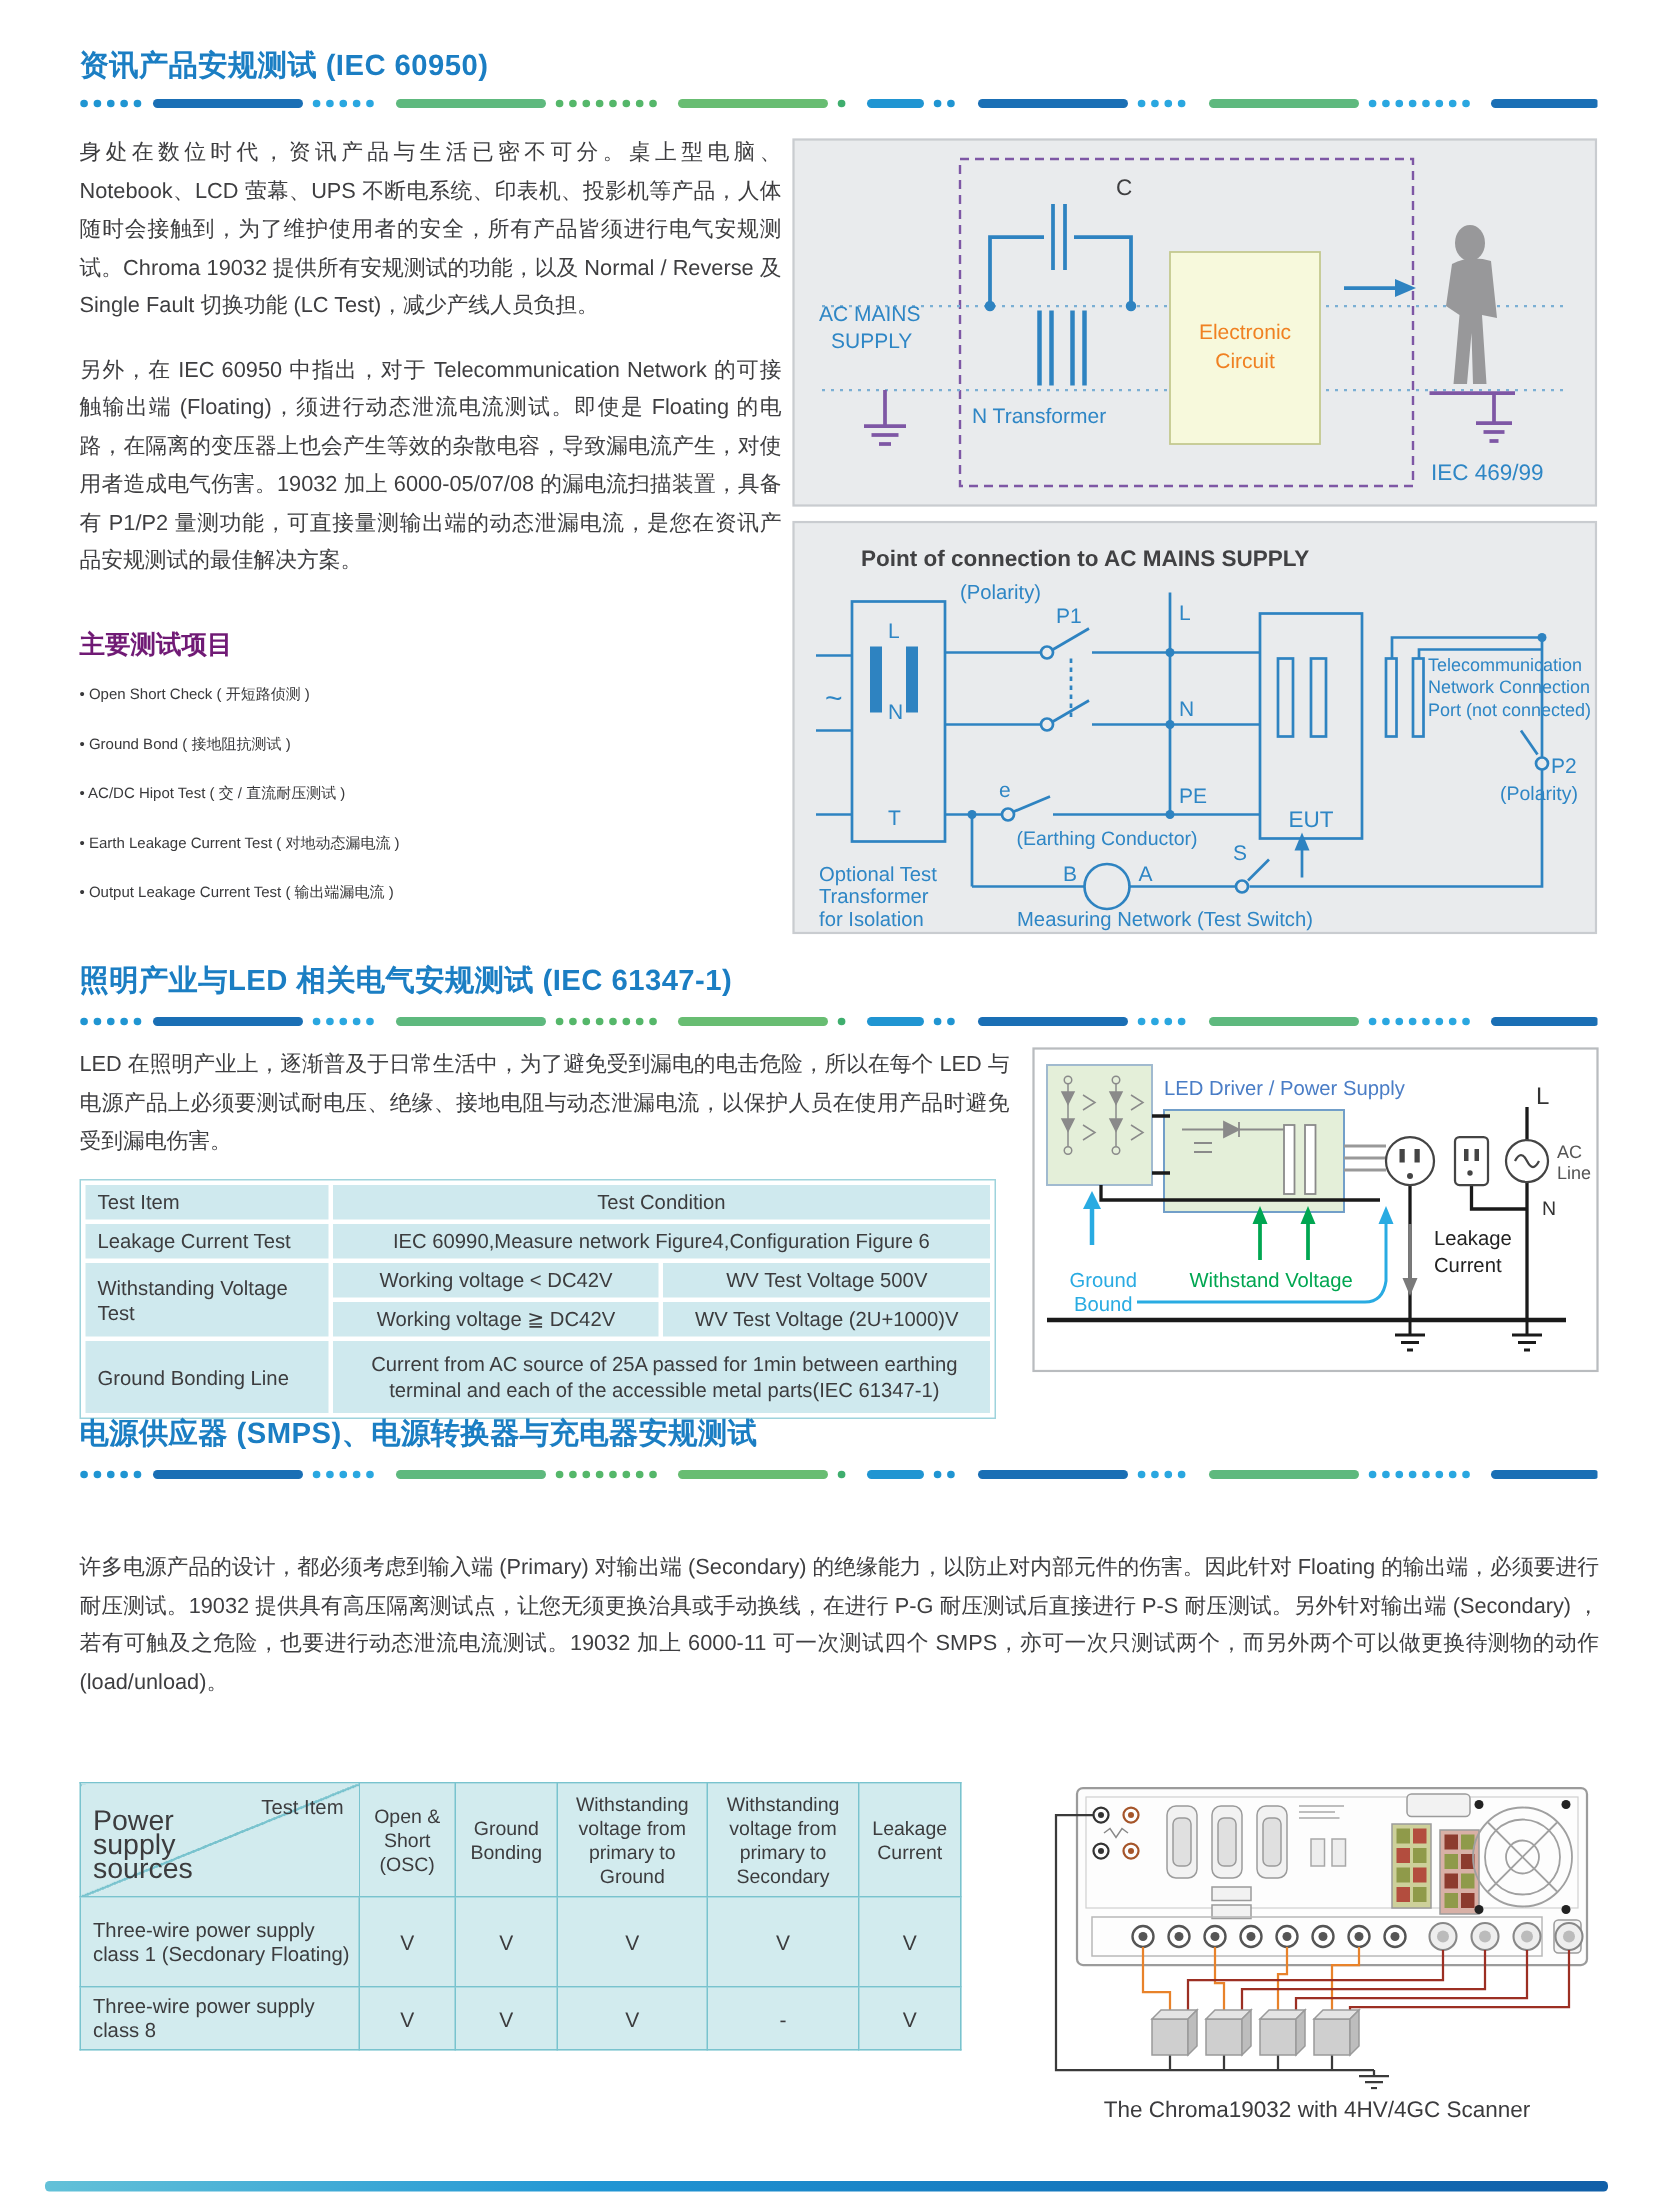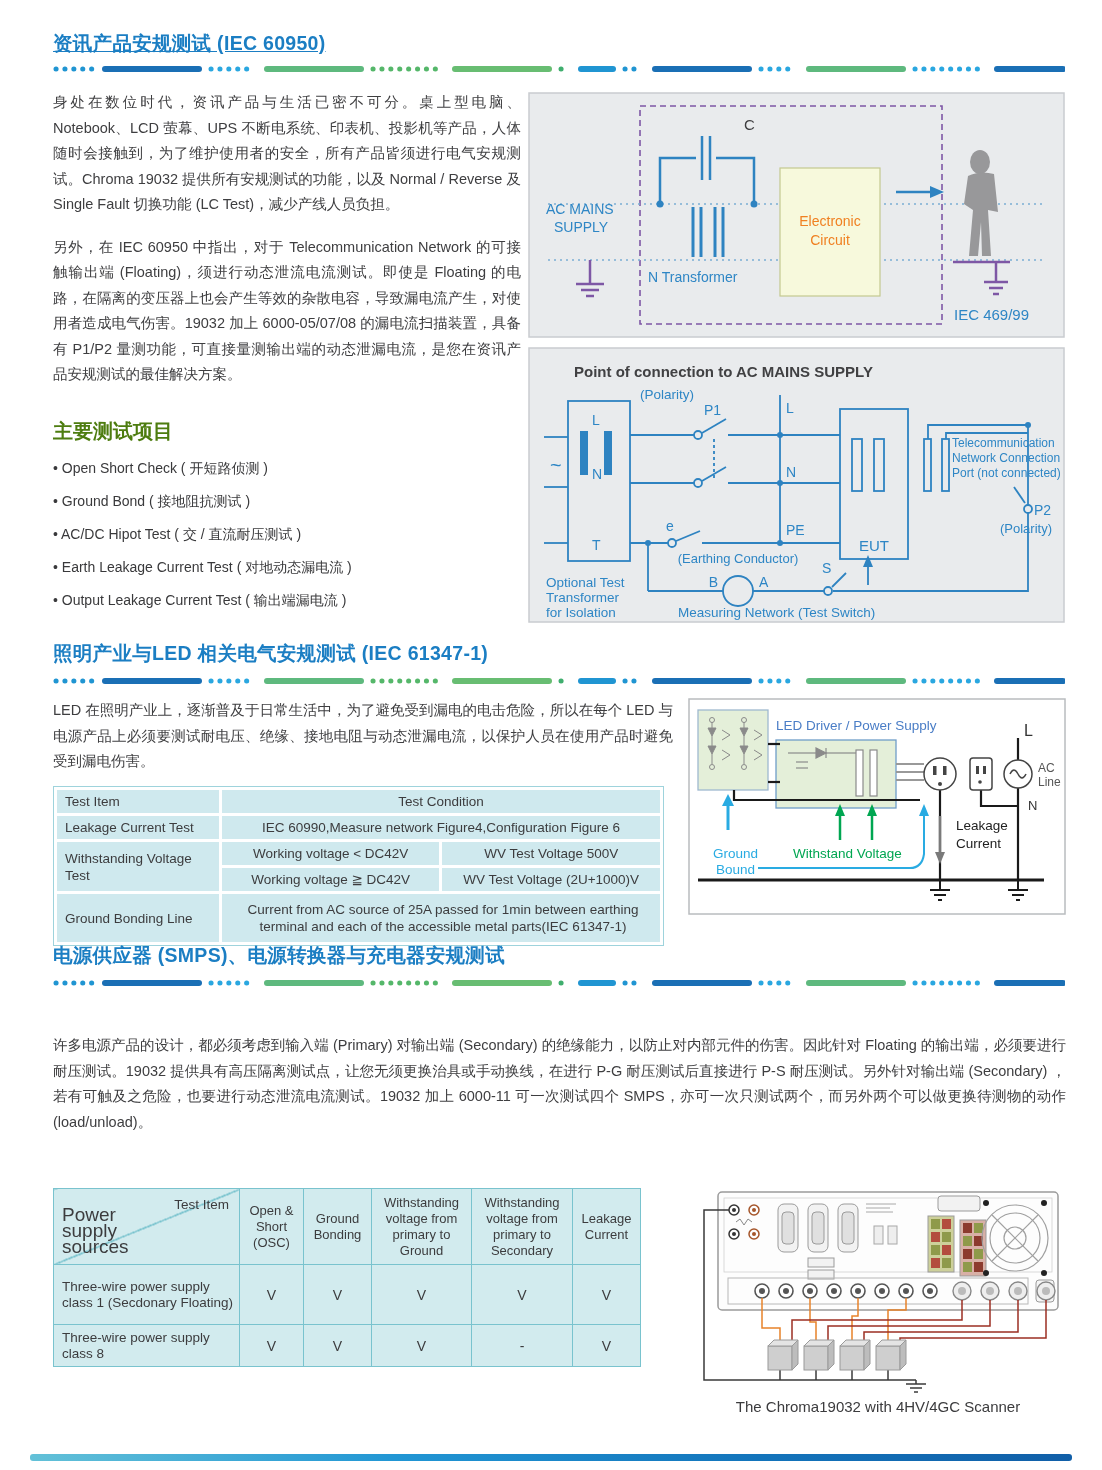--- a/index.html
+++ b/index.html
@@ -5,23 +5,23 @@
   html,body{margin:0;padding:0;background:#fff;}
   .page{position:relative;width:1102px;height:1470px;background:#fff;overflow:hidden;
         font-family:"Liberation Sans",sans-serif;color:#3e3e40;}
   .sec-title{position:absolute;left:53px;font-size:19.5px;font-weight:bold;color:#1b7ec3;letter-spacing:.3px;}
   .divider{position:absolute;left:53px;width:1012px;height:10px;}
   .divider line{stroke-linecap:round;}
   .divider .dot{stroke-width:5;stroke-dasharray:0.1 8.8;}
   .divider .dash{stroke-width:6;}
   .body-col{position:absolute;left:53px;top:90px;width:468px;}
   .para{font-size:14.5px;line-height:25.5px;text-align:justify;margin:0 0 17px 0;}
-  .list-title{font-size:20px;font-weight:bold;color:#4d7c0f;margin:30px 0 12px 0;}
+  .list-title{font-size:17px;font-weight:bold;color:#701a75;margin:30px 0 12px 0;}
   .blist{list-style:none;margin:0;padding:0;}
-  .blist li{font-size:14px;color:#39393b;margin-bottom:11px;line-height:22px;}
+  .blist li{font-size:10px;color:#39393b;margin-bottom:11px;line-height:22px;}
   .blist li::before{content:"• ";}
   .diag{position:absolute;}
   .gbox{fill:#e9ebed;stroke:#c9ccd0;stroke-width:1.5;}
   .wbox{fill:#ffffff;stroke:#b9bcbf;stroke-width:1.5;}
   svg text{font-family:"Liberation Sans",sans-serif;}
   .bluetxt{fill:#2e86c5;}
   .led-table-wrap{position:absolute;left:53px;top:786px;width:609px;border:1.5px solid #9ed3dc;background:#fff;}
   table.ledt{border-collapse:separate;border-spacing:3px;width:100%;}
   table.ledt td{background:#cfe9ee;color:#3c3c3e;font-size:13.5px;line-height:17px;
                 text-align:center;vertical-align:middle;padding:3px 8px;}
@@ -41,21 +41,21 @@
   .fig-caption{position:absolute;left:690px;top:1398px;width:376px;text-align:center;
                font-size:15px;color:#3b3b3d;}
   .bottom-bar{position:absolute;left:30px;top:1454px;width:1042px;height:7px;border-radius:3px;
       background:linear-gradient(90deg,#63c1d8 0%,#2196d4 35%,#1374bb 70%,#115fa8 100%);}
 </style>
 </head>
 <body>
 
 <div class="page">
 
-  <div class="sec-title" style="top:30px;text-decoration:underline;">资讯产品安规测试 (IEC 60950)</div>
+  <div class="sec-title" style="top:30px;">资讯产品安规测试 (IEC 60950)</div>
 
   <svg class="divider" style="top:64px;" viewBox="0 0 1012 10">
     <g id="divpat">
       <line class="dot" x1="3" y1="5" x2="39" y2="5" stroke="#2095d2"></line>
       <line class="dash" x1="52" y1="5" x2="146" y2="5" stroke="#1a6fb5"></line>
       <line class="dot" x1="158" y1="5" x2="202" y2="5" stroke="#2aa7e0"></line>
       <line class="dash" x1="214" y1="5" x2="308" y2="5" stroke="#5eb97e"></line>
       <line class="dot" x1="320" y1="5" x2="390" y2="5" stroke="#55b76a"></line>
       <line class="dash" x1="402" y1="5" x2="496" y2="5" stroke="#68bd72"></line>
       <line class="dot" x1="508" y1="5" x2="516" y2="5" stroke="#3fae6e"></line>

